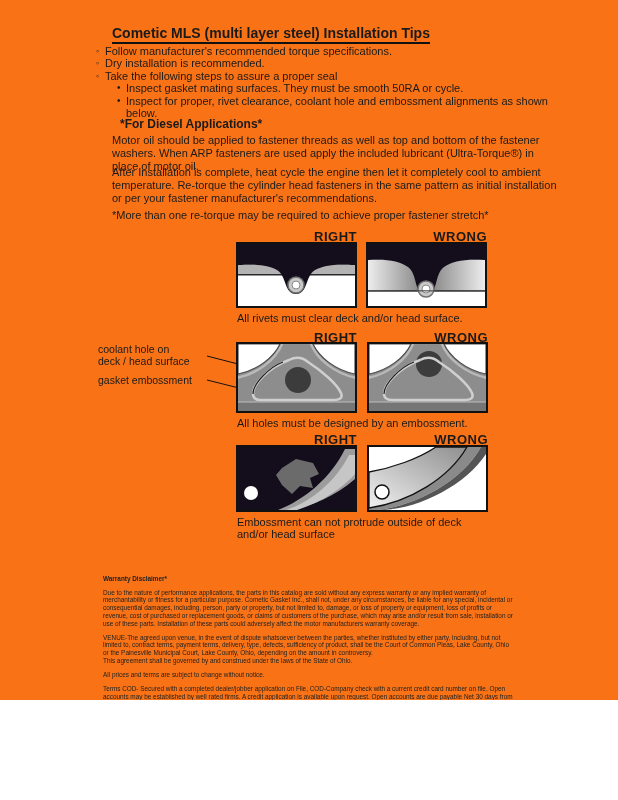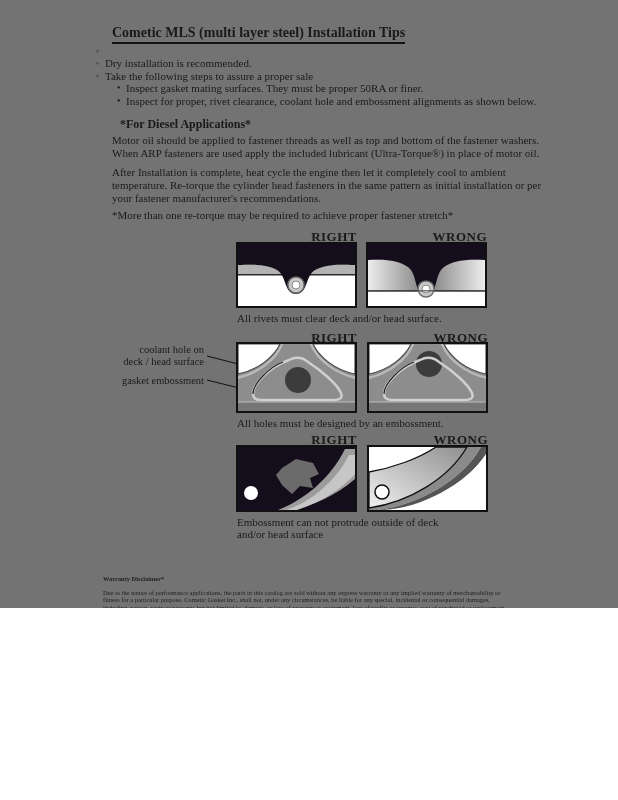--- a/index.html
+++ b/index.html
@@ -1,17 +1,17 @@
 <!DOCTYPE html>
 <html><head>
 <meta charset="utf-8">
 <style>
   html,body{margin:0;padding:0;background:#fff;}
-  #page{position:relative;width:618px;height:608px;background:#737373;overflow:hidden;
-        font-family:Liberation Serif, serif;color:#1a1a1a;}
+  #page{position:relative;width:618px;height:700px;background:#f97316;overflow:hidden;
+        font-family:Liberation Sans, sans-serif;color:#1a1a1a;}
   .abs{position:absolute;}
   .pre{white-space:pre-line;}
 
   .title{left:112px;top:25px;font-size:14px;font-weight:bold;border-bottom:2px solid #111;padding-bottom:1px;}
 
   .bullets{left:96px;top:45px;width:470px;font-size:11px;line-height:12.4px;}
   .b-row{display:flex;}
   .b-mark{width:9px;font-size:9px;line-height:12.4px;flex:0 0 9px;}
   .sb-row{display:flex;margin-left:21px;}
   .sb-mark{width:9px;font-size:10px;line-height:12.4px;flex:0 0 9px;}
@@ -20,50 +20,51 @@
   .para{left:112px;top:0;width:447px;font-size:11px;line-height:13.2px;}
   .p1{top:134px;}
   .p2{top:166px;}
   .p3{top:209px;}
 
   .dlabel{font-size:13px;font-weight:600;letter-spacing:.5px;text-align:right;width:121px;}
   .dbox{box-sizing:border-box;width:121px;border:2px solid #111;background:#fff;}
   .dbox svg{display:block;}
   .caption{font-size:11px;line-height:12px;}
 
-  .ann{font-size:10.5px;line-height:11.5px;text-align:right;width:106px;left:98px;}
+  .ann{font-size:10.5px;line-height:11.5px;text-align:left;width:106px;left:98px;}
 
   .legal{left:103px;top:575px;width:413px;font-size:6.4px;line-height:7.7px;color:#222;}
   .legal .lh{font-weight:bold;margin:0 0 6px 0;}
   .legal p{margin:0 0 6.5px 0;}
 
   .pagenum{left:383px;top:756px;font-size:15px;letter-spacing:.3px;color:#222;}
 </style>
 </head>
 <body>
 
 <div id="page">
 
   <div class="abs title">Cometic MLS (multi layer steel) Installation Tips</div>
 
   <div class="abs bullets">
     <div class="b-row">
       <span class="b-mark">◦</span>
+      <span>Follow manufacturer's recommended torque specifications.</span>
     </div>
     <div class="b-row">
       <span class="b-mark">◦</span>
       <span>Dry installation is recommended.</span>
     </div>
     <div class="b-row">
       <span class="b-mark">◦</span>
-      <span>Take the following steps to assure a proper sale</span>
+      <span>Take the following steps to assure a proper seal</span>
     </div>
     <div class="sb-row">
       <span class="sb-mark">•</span>
-      <span>Inspect gasket mating surfaces.  They must be proper 50RA or finer.</span>
+      <span>Inspect gasket mating surfaces.  They must be smooth 50RA or cycle.</span>
     </div>
     <div class="sb-row">
       <span class="sb-mark">•</span>
       <span>Inspect for proper, rivet clearance, coolant hole and embossment alignments as shown below.</span>
     </div>
   </div>
 
   <div class="abs diesel-h">*For Diesel Applications*</div>
   <div class="abs para p2">After Installation is complete, heat cycle the engine then let it completely cool to ambient temperature. Re-torque the cylinder head fasteners in the same pattern as initial installation or per your fastener manufacturer's recommendations.</div>
   <div class="abs para p1">Motor oil should be applied to fastener threads as well as top and bottom of the fastener washers. When ARP fasteners are used apply the included lubricant (Ultra-Torque®) in place of motor oil.</div>

